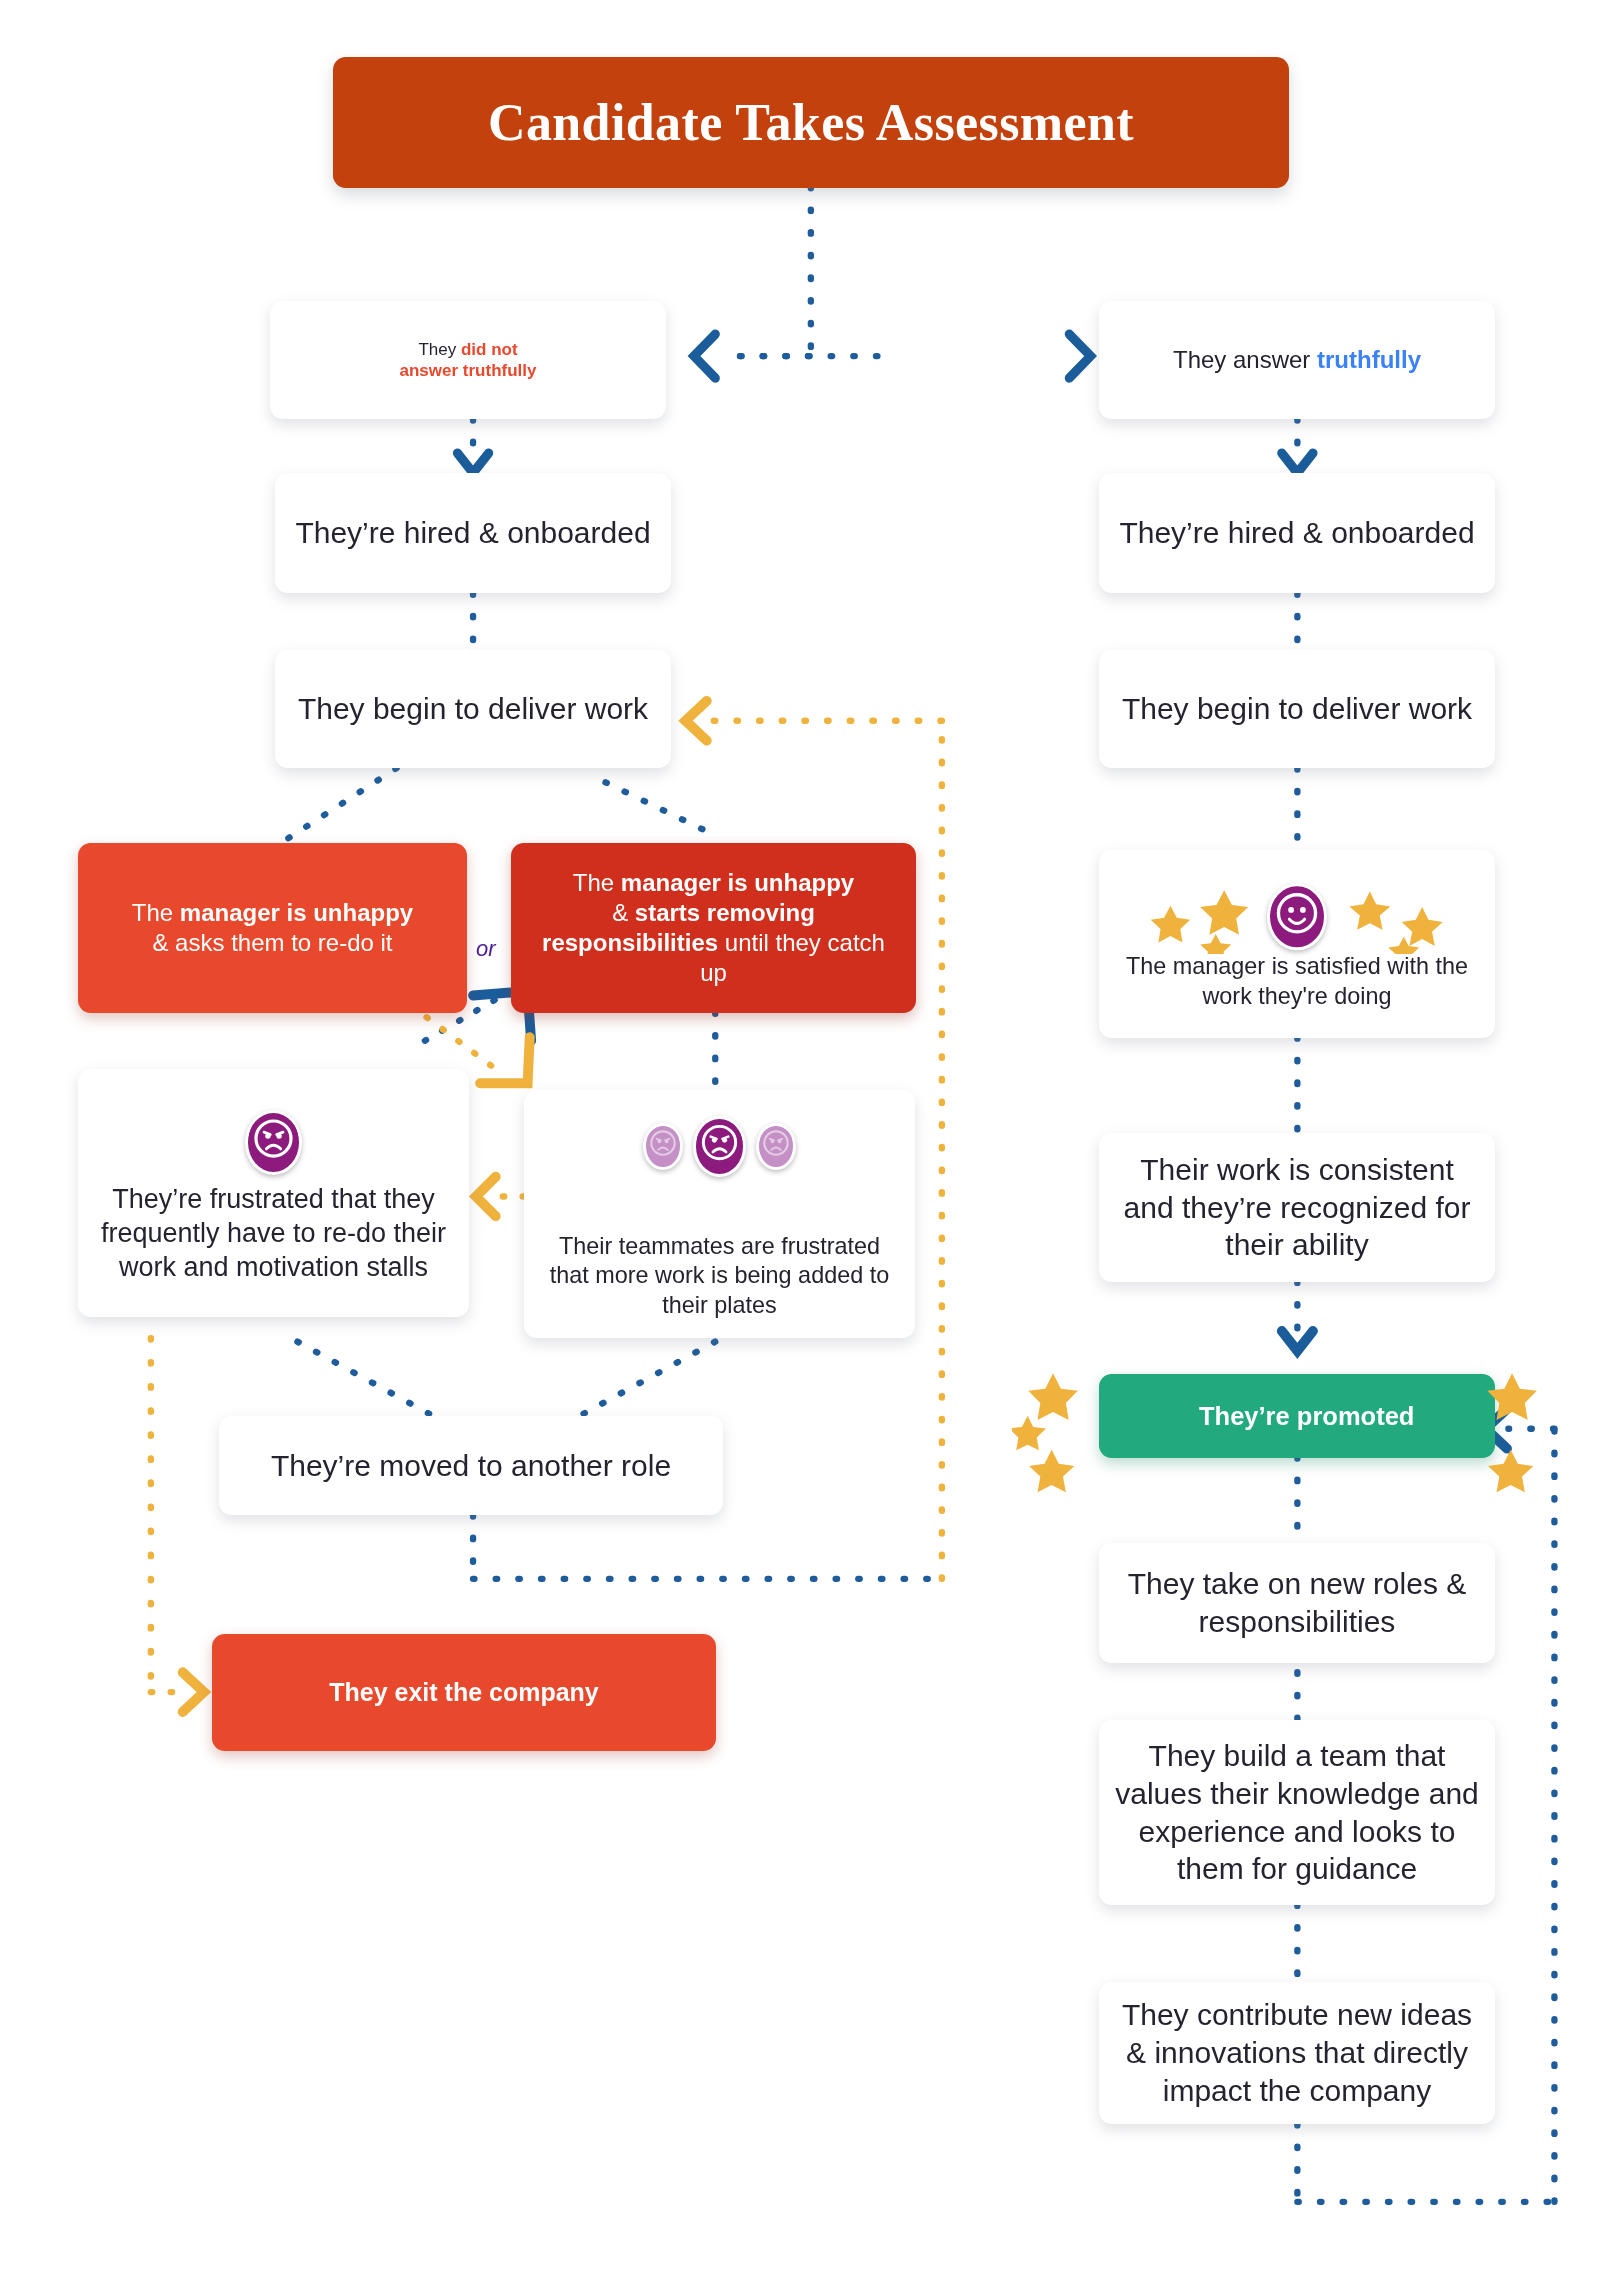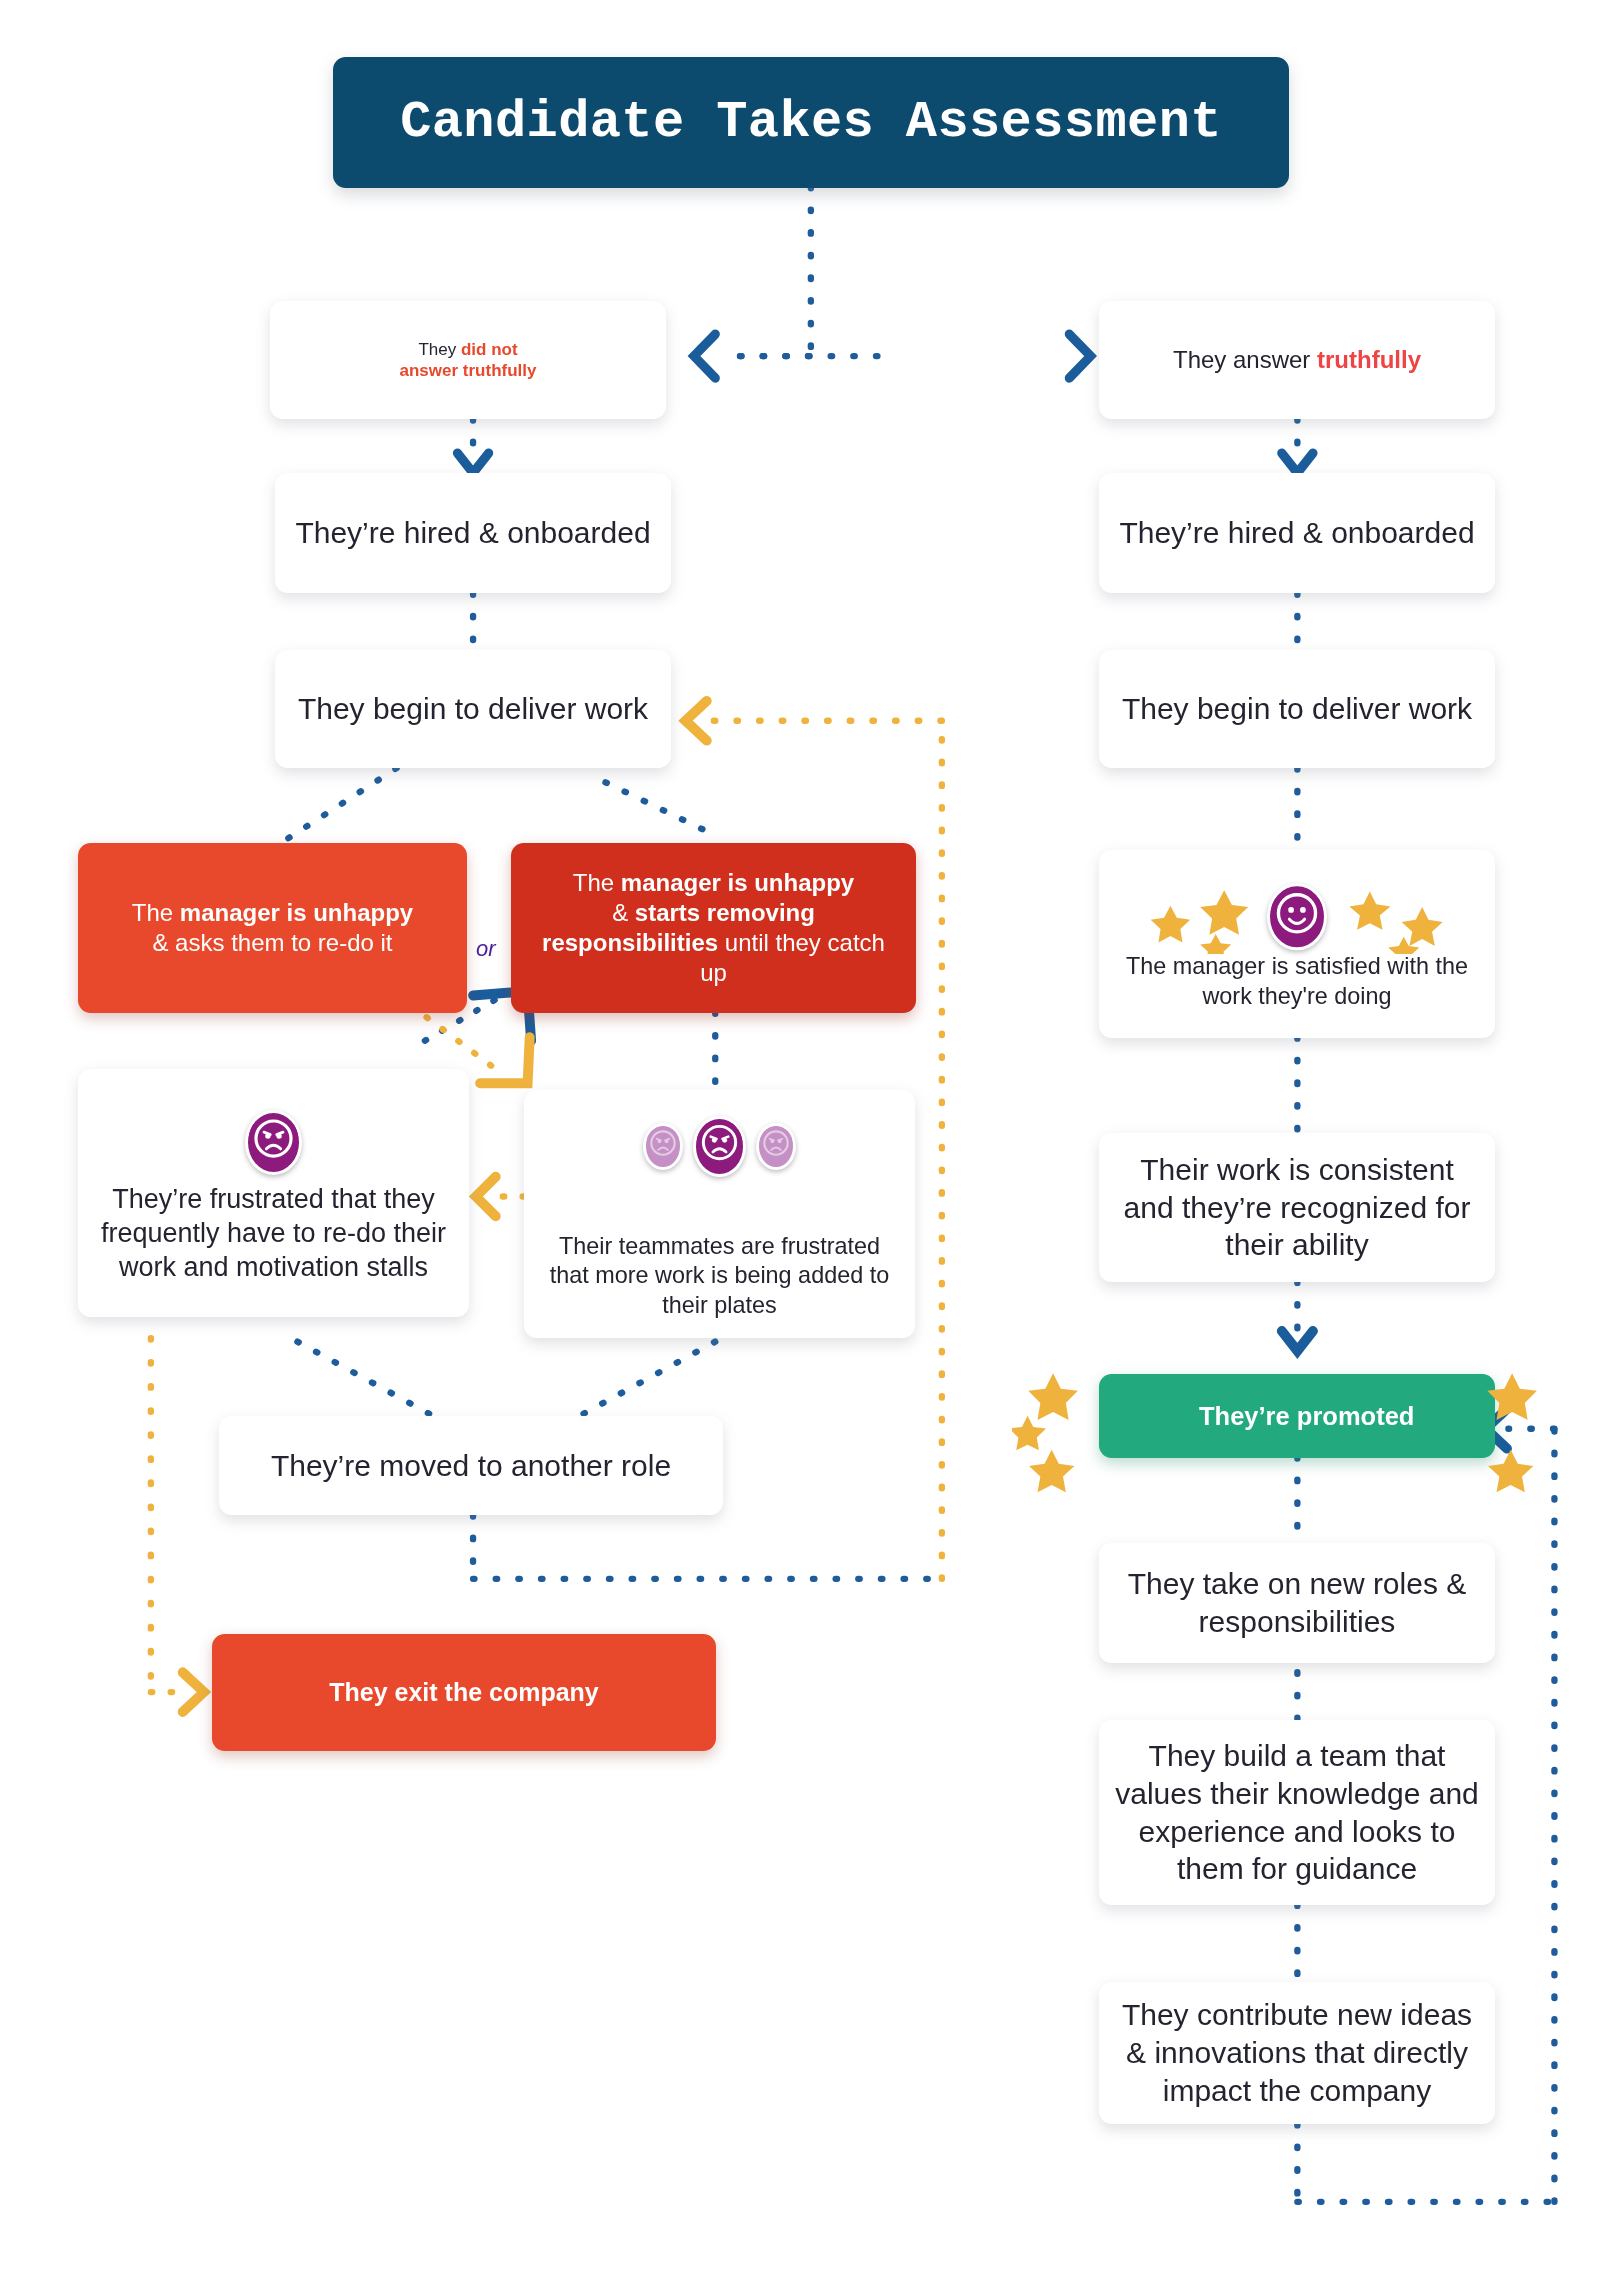--- a/index.html
+++ b/index.html
@@ -38,27 +38,27 @@
     font-size: 23.4px;
     color: #242430;
     z-index: 5;
   }
   .node.plain { font-size: 30px; }
 
   
   .banner {
     position: absolute;
     box-sizing: border-box;
-    background: #0c4a6e;
+    background: #c2410c;
     border-radius: 12.7px;
     color: #ffffff;
     display: flex;
     align-items: center;
     justify-content: center;
-    font-family: Liberation Mono, monospace;
+    font-family: Liberation Serif, serif;
     font-weight: bold;
     font-size: 52px;
     letter-spacing: 0.4px;
     box-shadow: 0 7px 15.6px rgba(120,124,135,0.28);
     z-index: 6;
   }
 
   
   .node.red-light {
     background: #E8492C;
@@ -71,21 +71,21 @@
     box-shadow: 0 5.7px 14px rgba(150,45,30,0.3);
   }
   .node.green {
     background: #22A97E;
     color: #ffffff;
     font-weight: bold;
     box-shadow: 0 5.7px 14px rgba(40,140,105,0.3);
   }
   .node.red-light b, .node.red-dark b { font-weight: bold; }
   .node .danger { color: #E8492C; font-weight: bold; }
-  .node .good { color: #ef4444; font-weight: bold; }
+  .node .good { color: #3b82f6; font-weight: bold; }
 
   
   .or-label {
     position: absolute;
     font-style: italic;
     font-size: 22px;
     color: #4c1d95;
     z-index: 8;
   }
 

